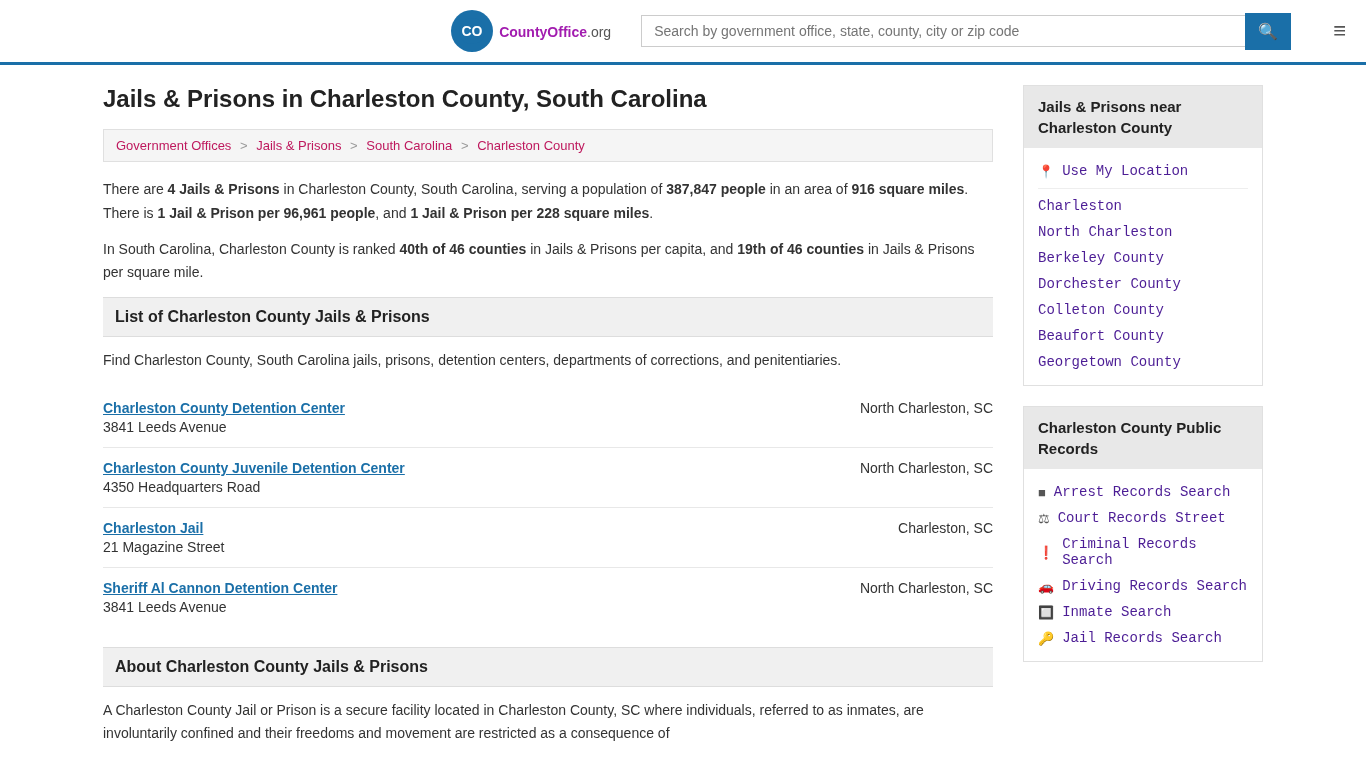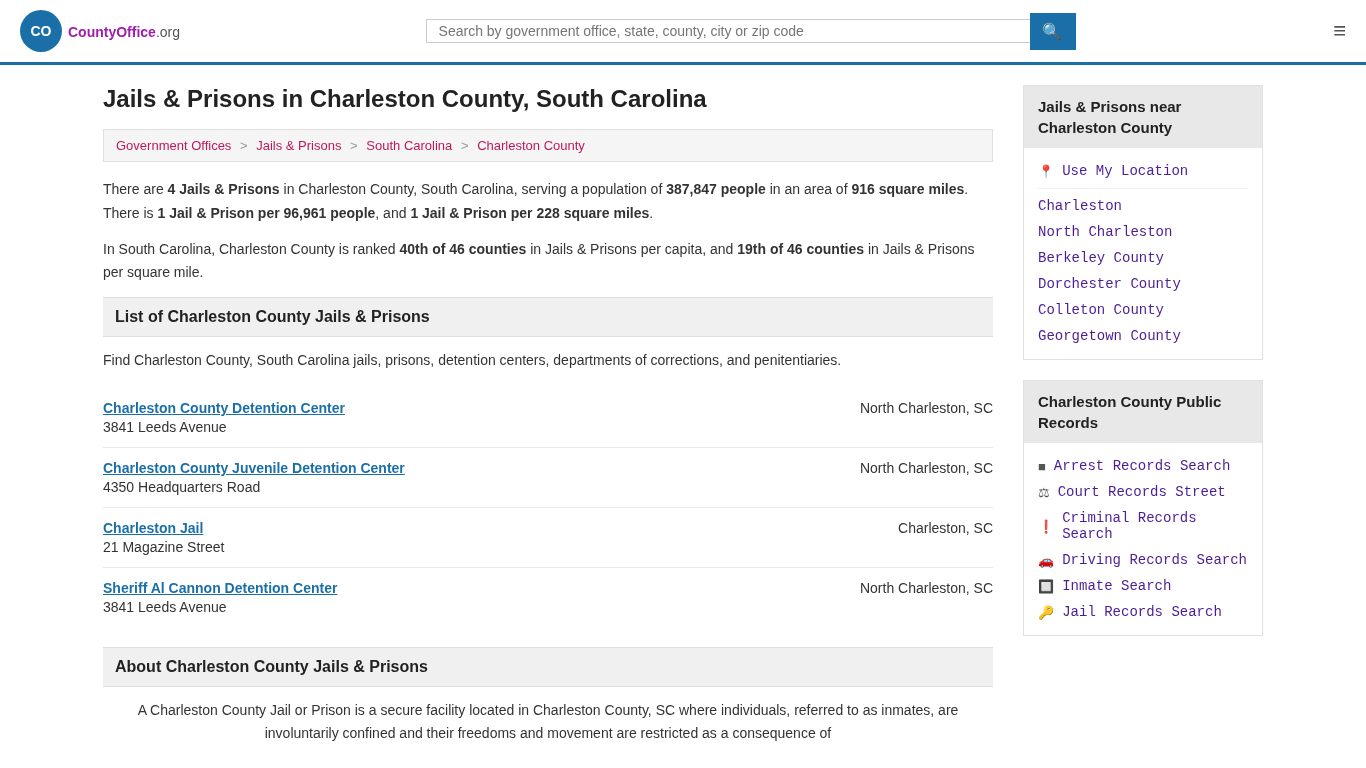--- a/index.html
+++ b/index.html
@@ -5,21 +5,21 @@
     * { margin: 0; padding: 0; box-sizing: border-box; }
     body { font-family: Arial, sans-serif; font-size: 14px; color: #333; background: #fff; }
 
     
     .header {
       background: #fff;
       border-bottom: 3px solid #1a6fa8;
       padding: 10px 20px;
       display: flex;
       align-items: center;
-      justify-content: space-between;
+      justify-content: flex-end;
     }
     .logo-area {
       display: flex;
       align-items: center;
     }
     .logo-circle {
       width: 42px;
       height: 42px;
       border-radius: 50%;
       background: #1a6fa8;
@@ -169,21 +169,20 @@
     }
 
     
     .about-section {
       margin-top: 20px;
     }
     .about-text {
       font-size: 14px;
       line-height: 1.7;
       color: #333;
-      text-align: center;
     }
 
     
     .sidebar-box {
       border: 1px solid #e0e0e0;
       margin-bottom: 20px;
       overflow: hidden;
     }
     .sidebar-box-header {
       background: #e8e8e8;
@@ -229,21 +228,21 @@
       <svg width="28" height="28" viewBox="0 0 28 28">
         <circle cx="14" cy="14" r="13" fill="#1a6fa8"></circle>
         <text x="14" y="19" text-anchor="middle" fill="white" font-size="14" font-weight="bold">CO</text>
       </svg>
     </div>
     <div class="logo-text">
       <span style="color:#a21caf;font-weight:bold;">CountyOffice</span><span>.org</span>
     </div>
   </div>
   <div class="search-area">
-    <input type="text" style="height: 24px;" placeholder="Search by government office, state, county, city or zip code">
+    <input type="text" style="height: 32px;" placeholder="Search by government office, state, county, city or zip code">
     <button class="search-btn">
       <span>🔍</span>
     </button>
   </div>
   <div class="menu-icon">≡</div>
 </header>
 
 <div class="main-container">
 
   <div class="content-area">
@@ -341,20 +340,23 @@
         <div class="sidebar-link-item">
           <a href="#">Berkeley County</a>
         </div>
         <div class="sidebar-link-item">
           <a href="#">Dorchester County</a>
         </div>
         <div class="sidebar-link-item">
           <a href="#">Colleton County</a>
         </div>
         <div class="sidebar-link-item">
+          <a href="#">Beaufort County</a>
+        </div>
+        <div class="sidebar-link-item">
           <a href="#">Georgetown County</a>
         </div>
       </div>
     </div>
 
     <div class="sidebar-box">
       <div class="sidebar-box-header">Charleston County Public Records</div>
       <div class="sidebar-box-body">
 
         <div class="sidebar-link-item">

